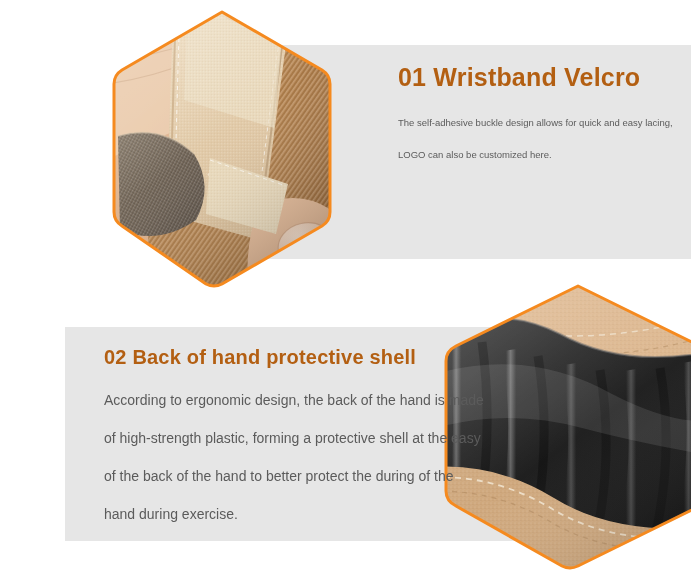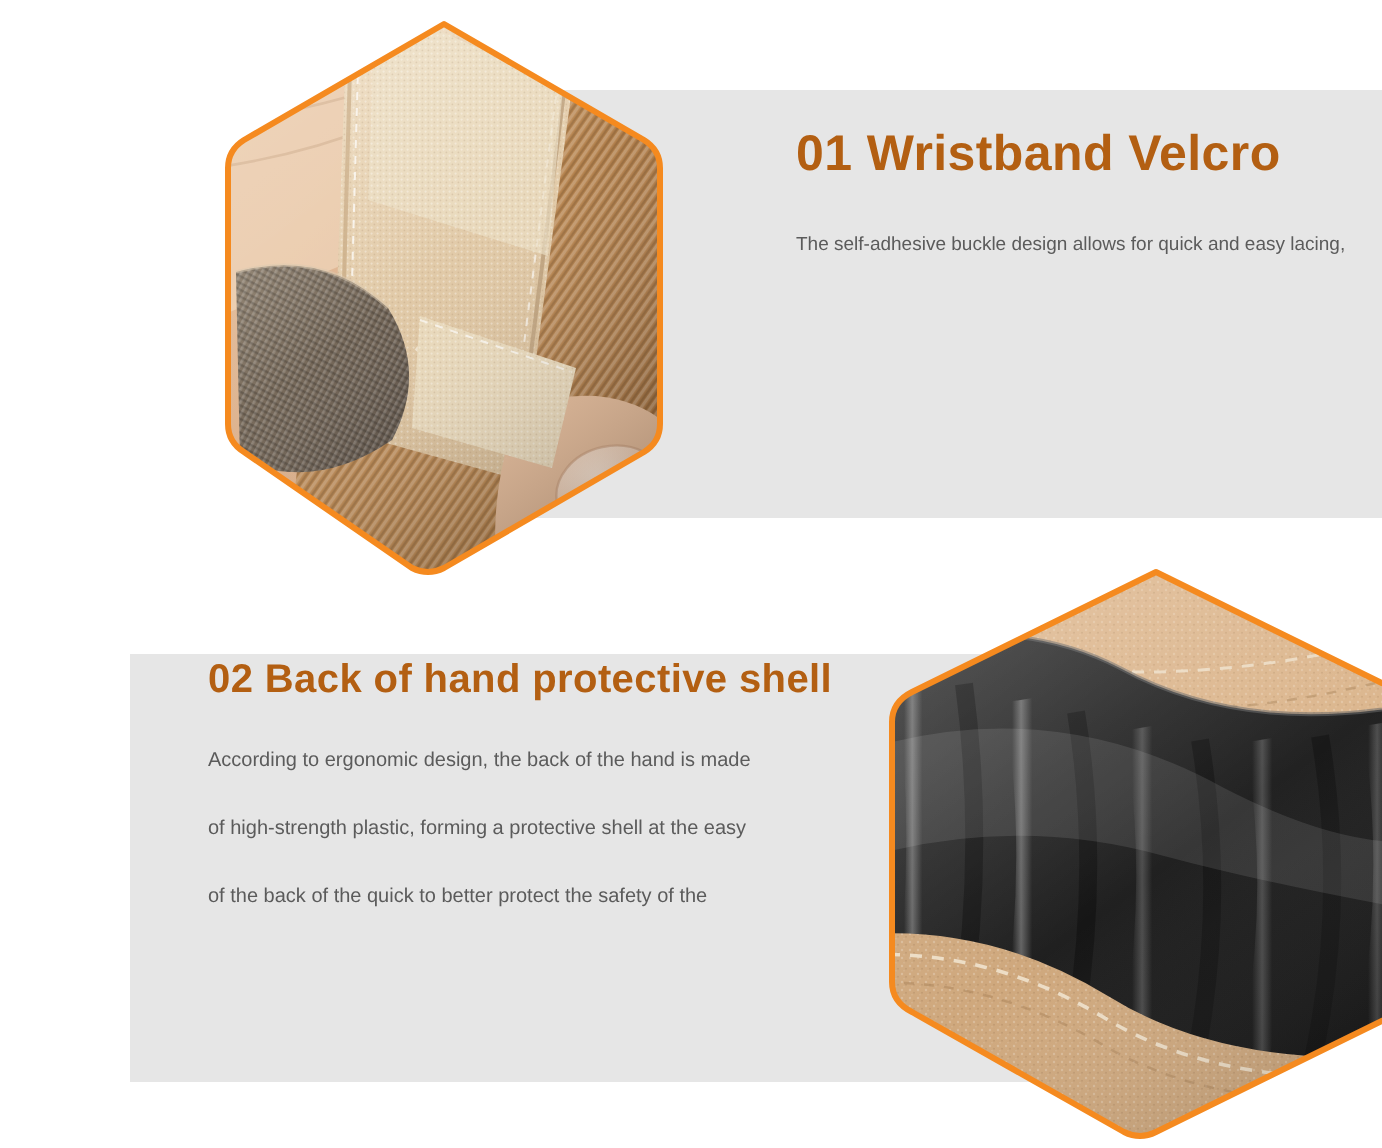--- a/index.html
+++ b/index.html
@@ -48,21 +48,21 @@
     overflow: visible;
   }
   .hex-1 { left: 70px;  top: 8px;   width: 224px; height: 280px; }
   .hex-2 { left: 402px; top: 282px; width: 272px; height: 288px; }
 
   .hex svg { display: block; width: 100%; height: 100%; }
 
   
   .textblock { position: absolute; }
   .tb-1 { left: 358px; top: 62px;  width: 290px; }
-  .tb-2 { left: 64px;  top: 328px; width: 300px; }
+  .tb-2 { left: 64px;  top: 345px; width: 300px; }
 
   .sec-title {
     color: #b35f12;
     font-size: 25px;
     font-weight: 700;
     letter-spacing: 0.2px;
     line-height: 1.2;
     margin: 0 0 26px 0;
     white-space: nowrap;
   }
@@ -77,21 +77,21 @@
     list-style: none;
   }
   .sec-body li {
     color: #5b5b5b;
     font-size: 9.5px;
     line-height: 1;
     margin-bottom: 22px;
     white-space: nowrap;
   }
   .tb-2 .sec-body li {
-    font-size: 10px;
+    font-size: 14px;
     margin-bottom: 24px;
   }
   .sec-body li:last-child { margin-bottom: 0; }
 </style>
 </head>
 <body>
 
 <div class="stage">
 
   <div class="panel panel-1"></div>
@@ -203,20 +203,21 @@
       </g>
 
       <path d="M 112 4 L 212 62 Q 220 67 220 76 L 220 204 Q 220 213 212 218 L 112 276 Q 104 280 96 276 L 12 218 Q 4 213 4 204 L 4 76 Q 4 67 12 62 Z" fill="none" stroke="#f58a1f" stroke-width="3" stroke-linejoin="round"></path>
     </svg>
   </div>
 
   <div class="textblock tb-1">
     <h2 class="sec-title">01 Wristband Velcro</h2>
     <ul class="sec-body">
       <li>The self-adhesive buckle design allows for quick and easy lacing,</li>
+      <li>LOGO can also be customized here.</li>
     </ul>
   </div>
 
   <div class="panel panel-2"></div>
 
   <div class="hex hex-2">
     <svg viewBox="0 0 272 288" xmlns="http://www.w3.org/2000/svg">
       <defs>
         <clipPath id="hexClip2">
           <path d="M 136 4 L 258 64 Q 268 69 268 79 L 268 209 Q 268 219 258 224 L 136 284 Q 128 288 120 284 L 14 224 Q 4 219 4 209 L 4 79 Q 4 69 14 64 Z"></path>
@@ -312,17 +313,18 @@
 
       <path d="M 136 4 L 258 64 Q 268 69 268 79 L 268 209 Q 268 219 258 224 L 136 284 Q 128 288 120 284 L 14 224 Q 4 219 4 209 L 4 79 Q 4 69 14 64 Z" fill="none" stroke="#f58a1f" stroke-width="3" stroke-linejoin="round"></path>
     </svg>
   </div>
 
   <div class="textblock tb-2">
     <h2 class="sec-title">02 Back of hand protective shell</h2>
     <ul class="sec-body">
       <li>According to ergonomic design, the back of the hand is made</li>
       <li>of high-strength plastic, forming a protective shell at the easy</li>
-      <li>of the back of the quick to better protect the safety of the</li>
+      <li>of the back of the hand to better protect the during of the</li>
+      <li>hand during exercise.</li>
     </ul>
   </div>
 
 </div>
 
 </body></html>

